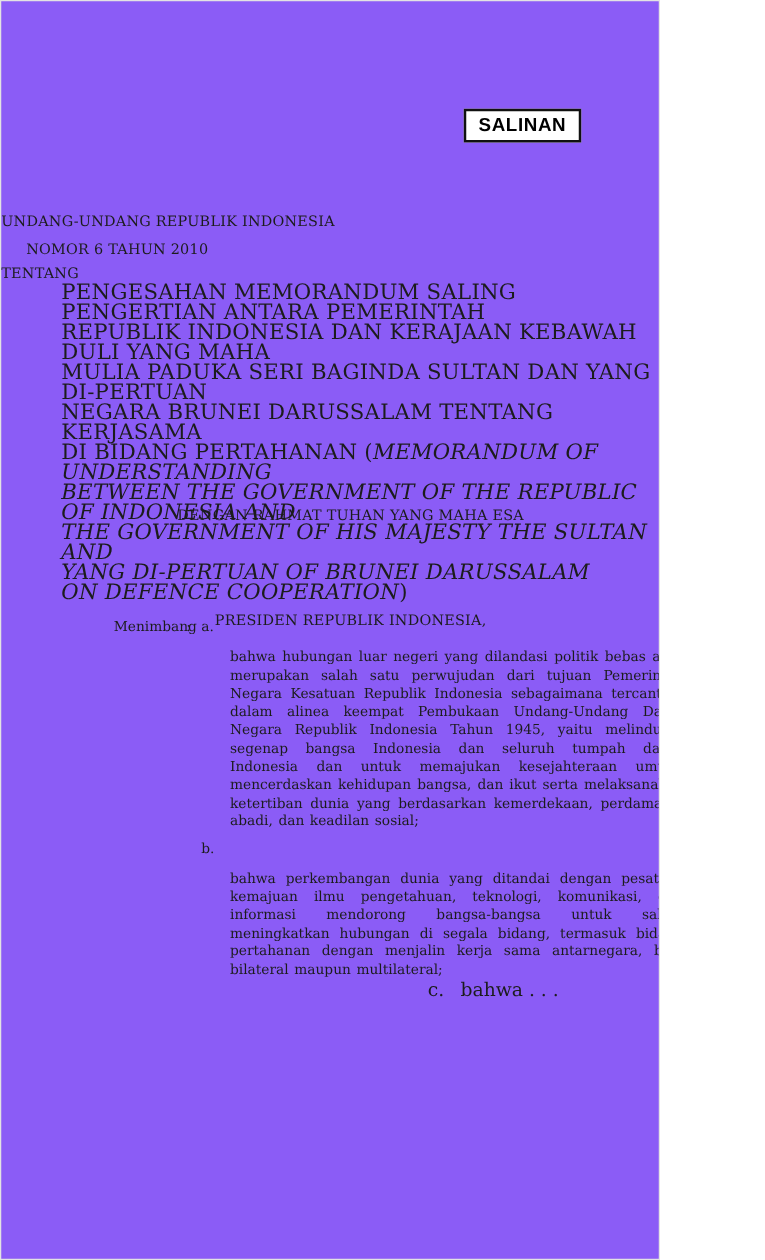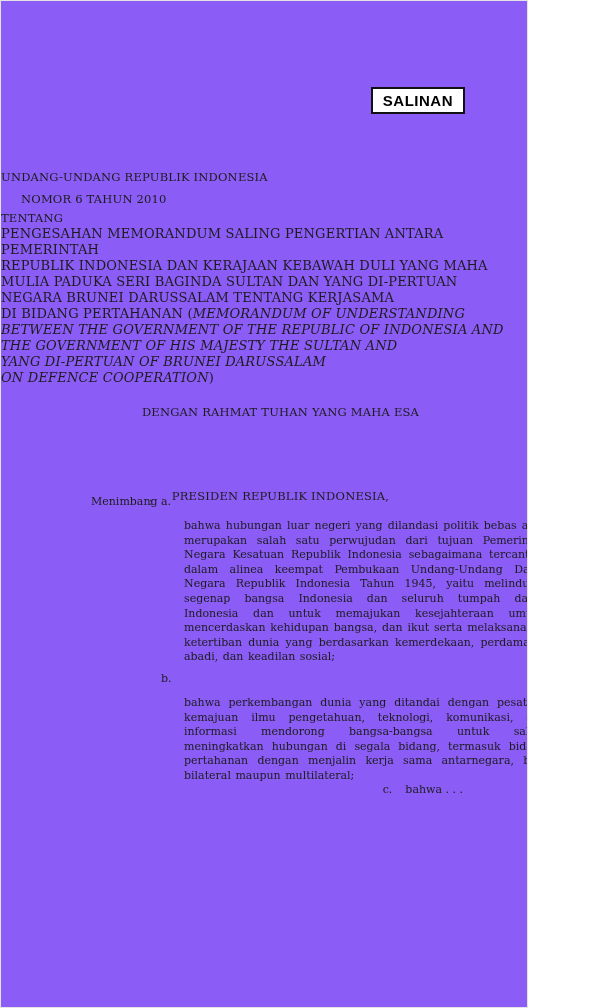--- a/index.html
+++ b/index.html
@@ -14,42 +14,42 @@
     font-family:"Liberation Sans",sans-serif;font-weight:bold;
     font-size:15px;letter-spacing:0.5px;color:#000;
   }
   .title-block{
     position:absolute;top:168px;left:0;right:0;text-align:left;
     font-size:11.5px;letter-spacing:0.2px;
   }
   .t-line{line-height:16px;}
   .t1{margin-bottom:6px;}
   .t2{margin-bottom:3px;padding-left:20px;}
-  .s-line{line-height:16px;font-size:13px;}
+  .s-line{line-height:16px;font-size:17px;padding-left:48px;}
   .it{font-style:italic;}
   .center-line{
     position:absolute;left:0;right:0;text-align:center;
     font-size:11.5px;letter-spacing:0.2px;padding-left:33px;
   }
   .rahmat{top:404px;}
   .presiden{top:440px;margin-top:48px;}
   .menimbang{
     position:absolute;top:494px;left:90px;width:456px;
     display:flex;align-items:flex-start;
     font-size:11px;line-height:14.6px;
   }
   .m-label{width:58px;flex:none;}
   .m-colon{width:12px;flex:none;text-align:left;}
   .m-items{flex:1;}
   .m-item{display:flex;}
   .m-item + .m-item{margin-top:7px;}
   .m-letter{width:23px;flex:none;}
   .m-text{flex:1;text-align:justify;word-spacing:1px;margin-top:24px;}
   .catchword{
-    position:absolute;top:782px;right:64px;font-size:11px;
+    position:absolute;top:782px;right:80px;font-size:15px;
   }
   .cw-letter{display:inline-block;margin-right:13px;}
 </style>
 </head>
 <body>
 
 <div class="page">
 
   <div class="stamp">
     <span>SALINAN</span>

